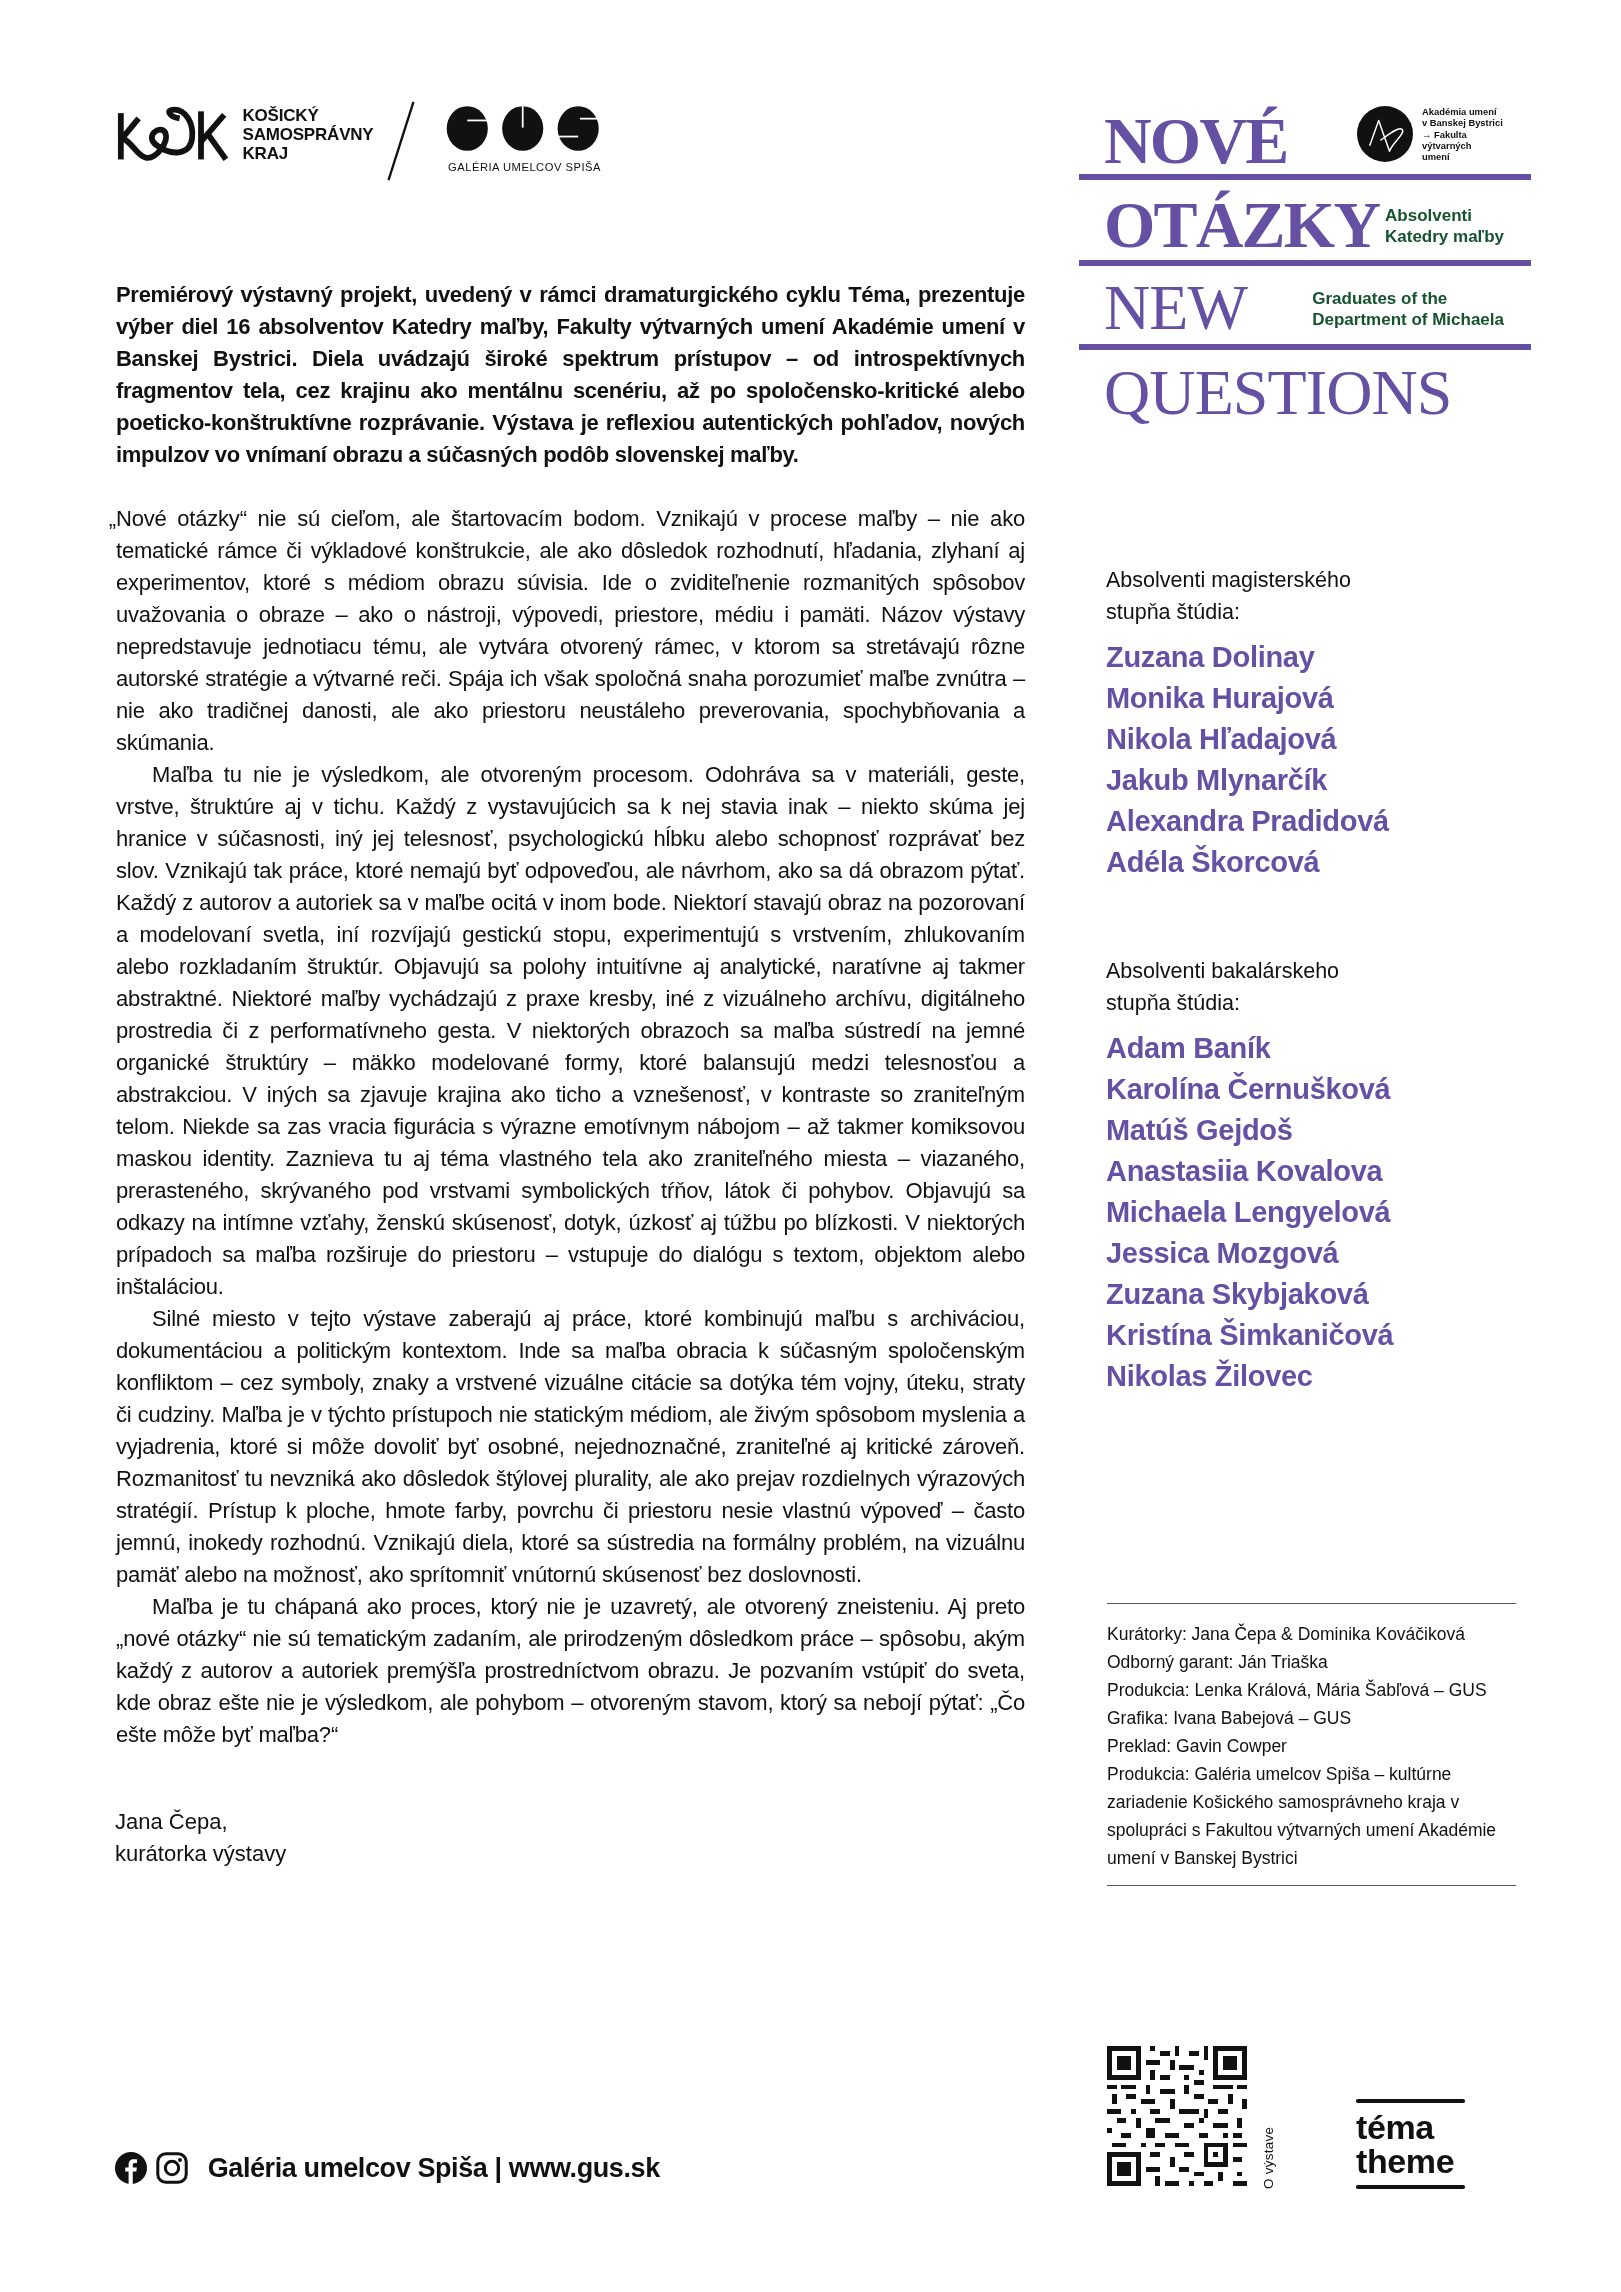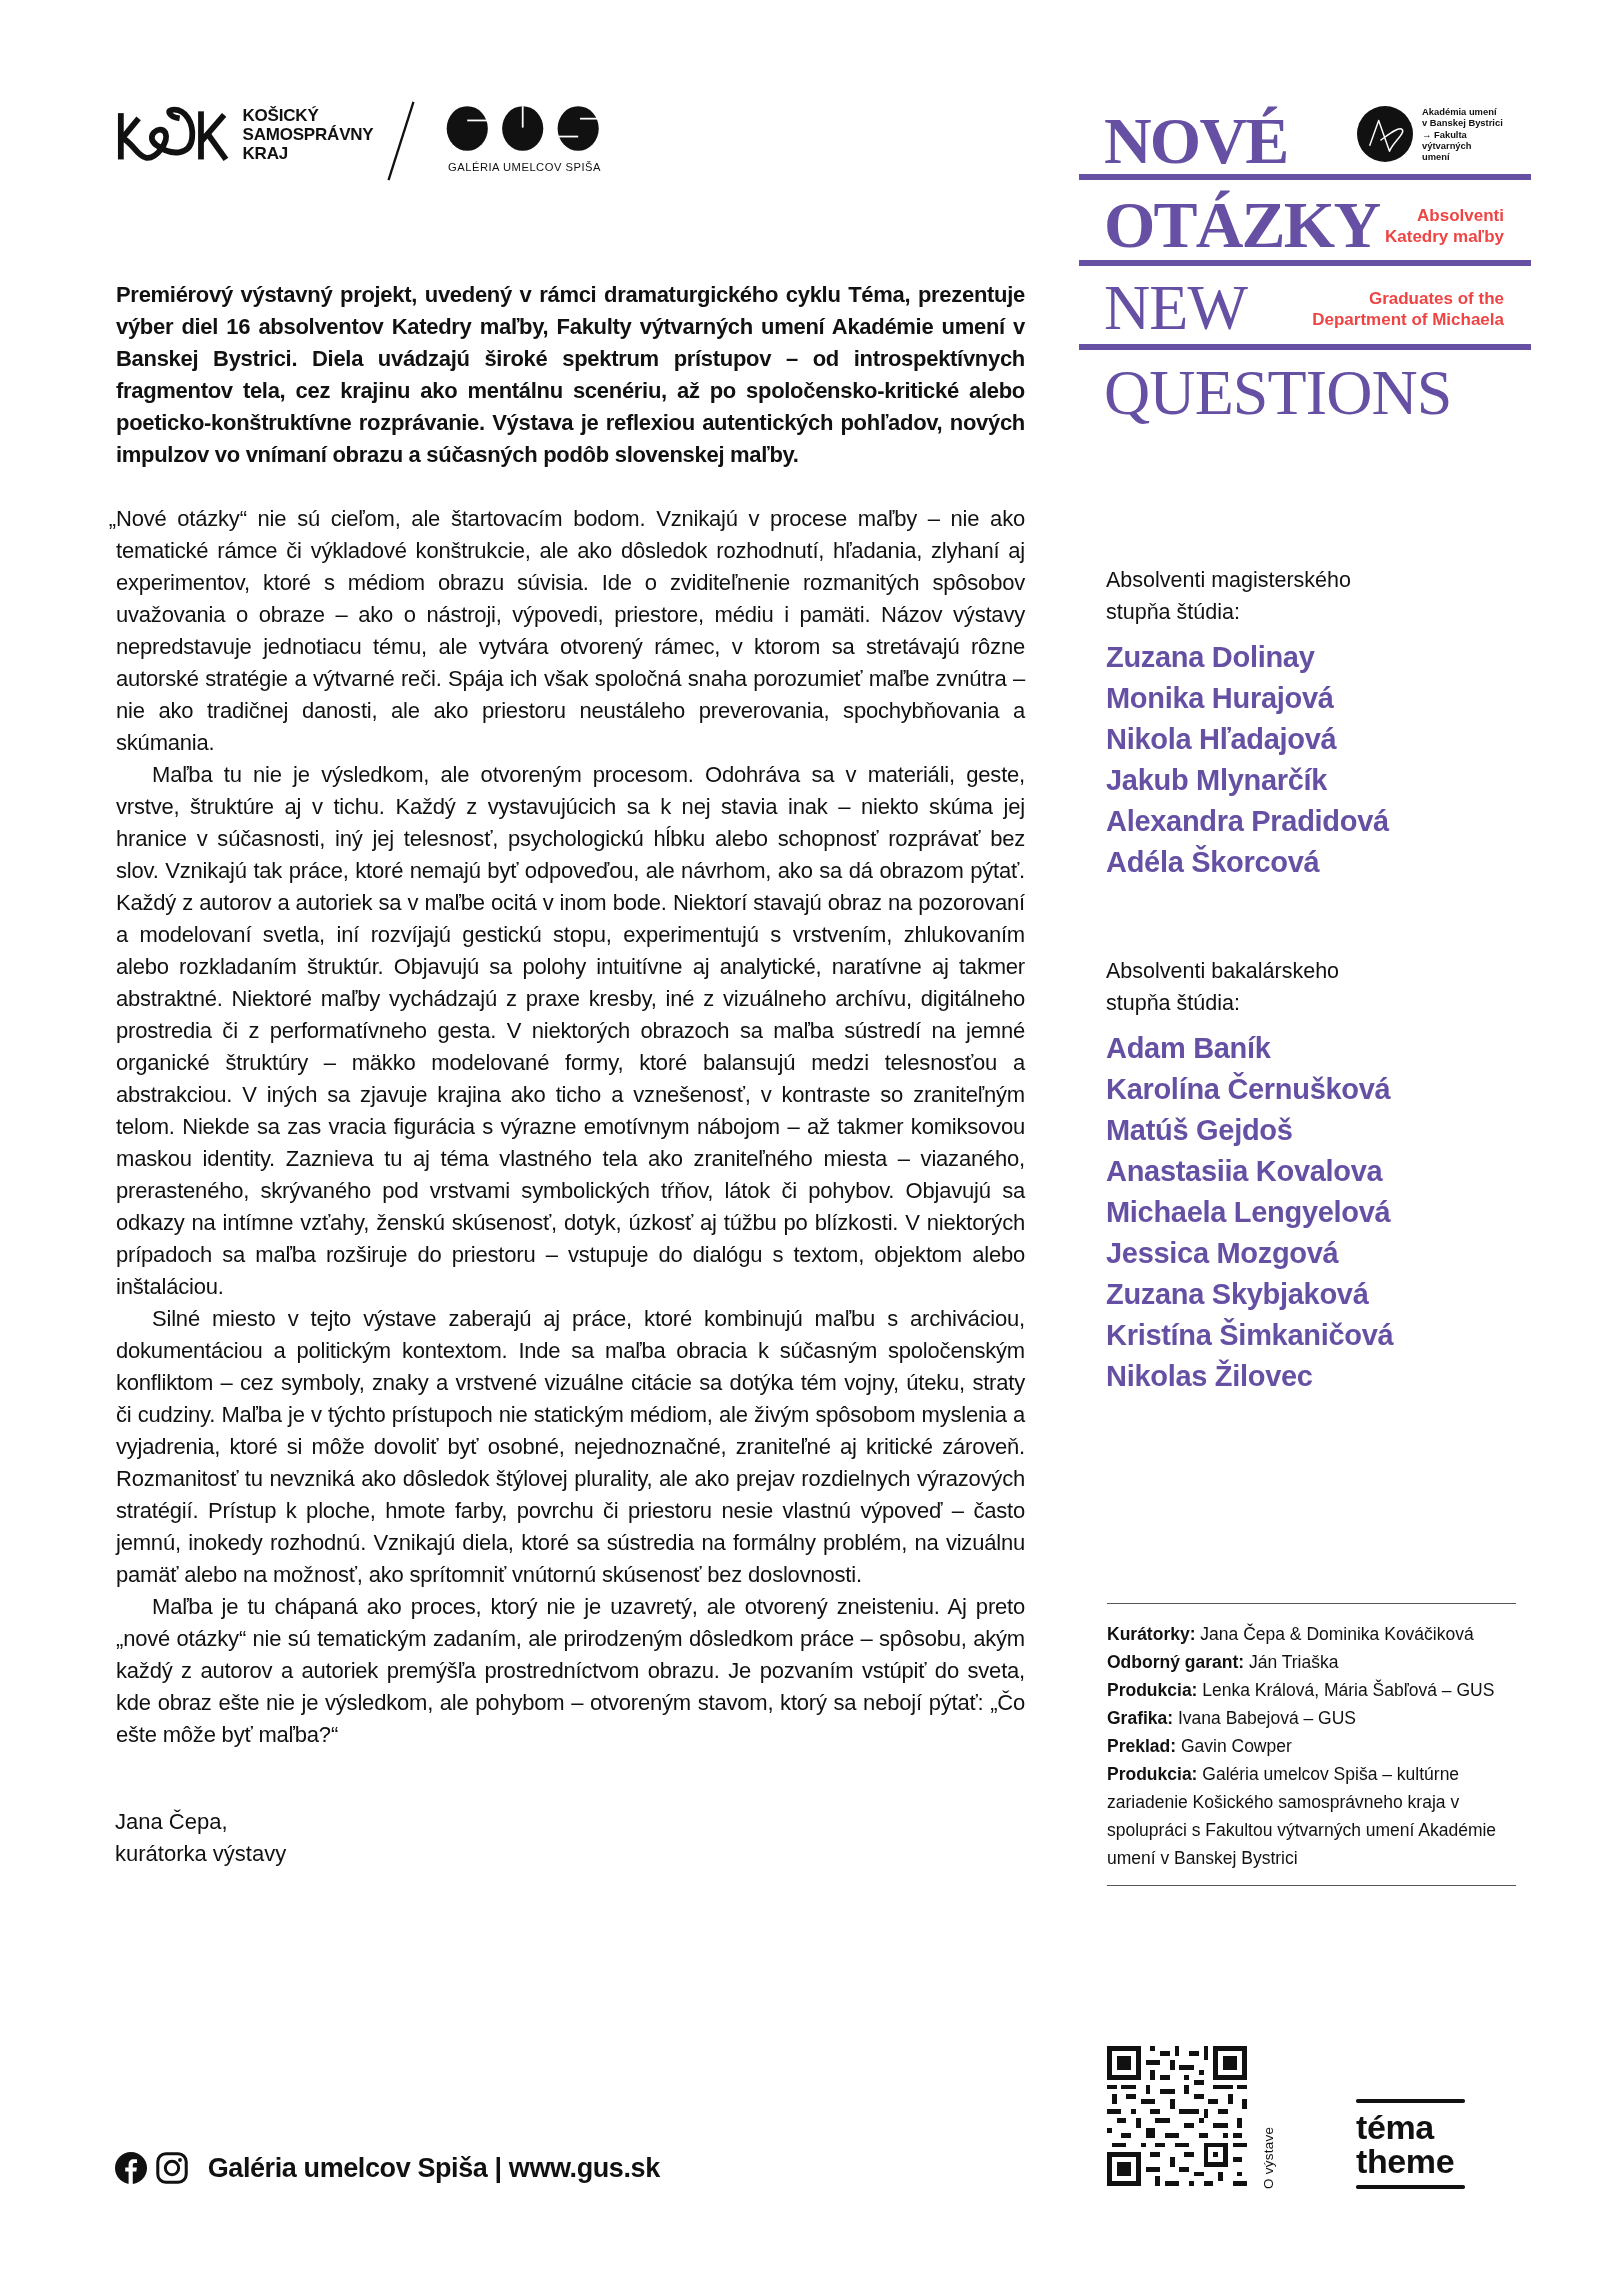--- a/index.html
+++ b/index.html
@@ -13,21 +13,21 @@
   #slash { left:383px; top:100px; }
   #gus { left:444px; top:106px; text-align:center; }
   #gus .gus-caption { font-size:11.2px; letter-spacing:0.5px; margin-top:7.2px; font-weight:normal; }
 
   
   #title-block { left:1079px; top:99px; width:452px; }
   .tline { position:absolute; left:0; width:452px; height:6.3px; background:#6650a3; }
   .tword { position:absolute; left:25px; color:#6650a3; font-family:Liberation Serif, serif; line-height:1; }
   .tword.bold { font-weight:bold; font-size:66px; letter-spacing:-1.8px; }
   .tword.reg { font-weight:normal; font-size:64px; letter-spacing:-0.9px; }
-  .tsub { position:absolute; right:27px; text-align:right; color:#ef4444; font-weight:bold; font-size:17px; line-height:20.6px; }
+  .tsub { position:absolute; right:27px; text-align:left; color:#14532d; font-weight:bold; font-size:17px; line-height:20.6px; }
   #aku { position:absolute; left:278px; top:7.2px; display:flex; align-items:center; }
   #aku .aku-text { font-size:9.4px; line-height:11.2px; font-weight:bold; margin-left:9px; color:#111; }
 
   
   #intro { left:116px; top:279px; width:909px; font-weight:bold; font-size:22px; line-height:32px; text-align:justify; letter-spacing:-0.3px; }
 
   
   #body-text { left:116px; top:503px; width:909px; font-size:22px; line-height:32px; letter-spacing:-0.2px; }
   #body-text p { margin:0; text-align:justify; text-indent:36px; }
   #body-text p.first { text-indent:-7.2px; }
@@ -37,21 +37,21 @@
   .grad-label { font-size:21.5px; line-height:32px; color:#111; }
   .grad-list { margin-top:9px; }
   .grad-name { color:#6650a3; font-weight:bold; font-size:29px; line-height:41px; letter-spacing:-0.3px; }
   #masters { left:1106px; top:564px; width:412px; }
   #bachelors { left:1106px; top:955px; width:412px; }
 
   
   #credits { left:1107px; top:1603px; width:409px; border-top:1.8px solid #555; border-bottom:1.8px solid #555; padding:16px 0 12.5px 0; font-size:17.5px; line-height:28px; }
   #credits .row { white-space:nowrap; }
   #credits .row.wrap { white-space:normal; }
-  #credits b { font-weight:bold; }
+  #credits b { font-weight:normal; }
 
   
   #qr { left:1107px; top:2046px; width:140px; height:140px; }
   #qr-label { left:1261px; top:2189px; transform-origin:left top; transform:rotate(-90deg); font-size:13.4px; letter-spacing:0.3px; white-space:nowrap; }
   #tema { left:1356px; top:2099px; width:109px; }
   #tema .tema-bar { height:3.6px; background:#111; border-radius:1.8px; }
   #tema .tema-text { font-size:34px; line-height:34px; font-weight:bold; letter-spacing:-0.4px; padding:7.2px 0 7.2px 0; }
 
   
   #footer { left:115px; top:2152px; display:flex; align-items:center;text-align:center; }

